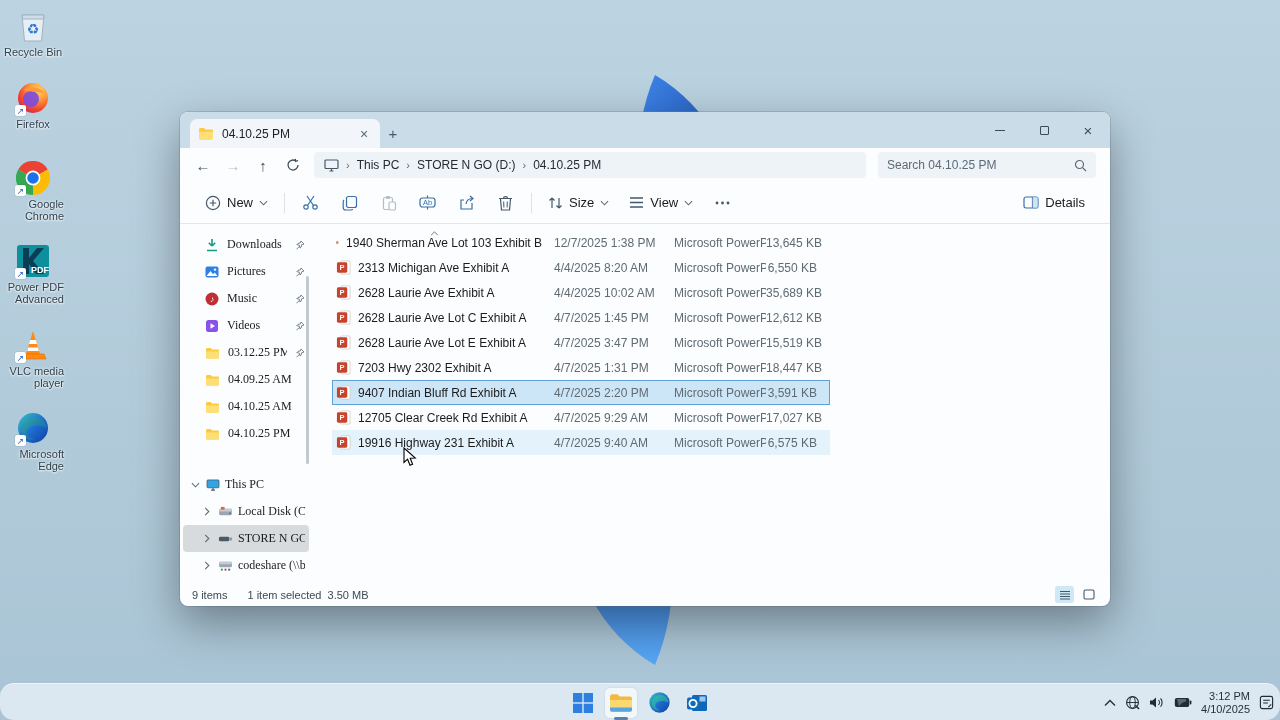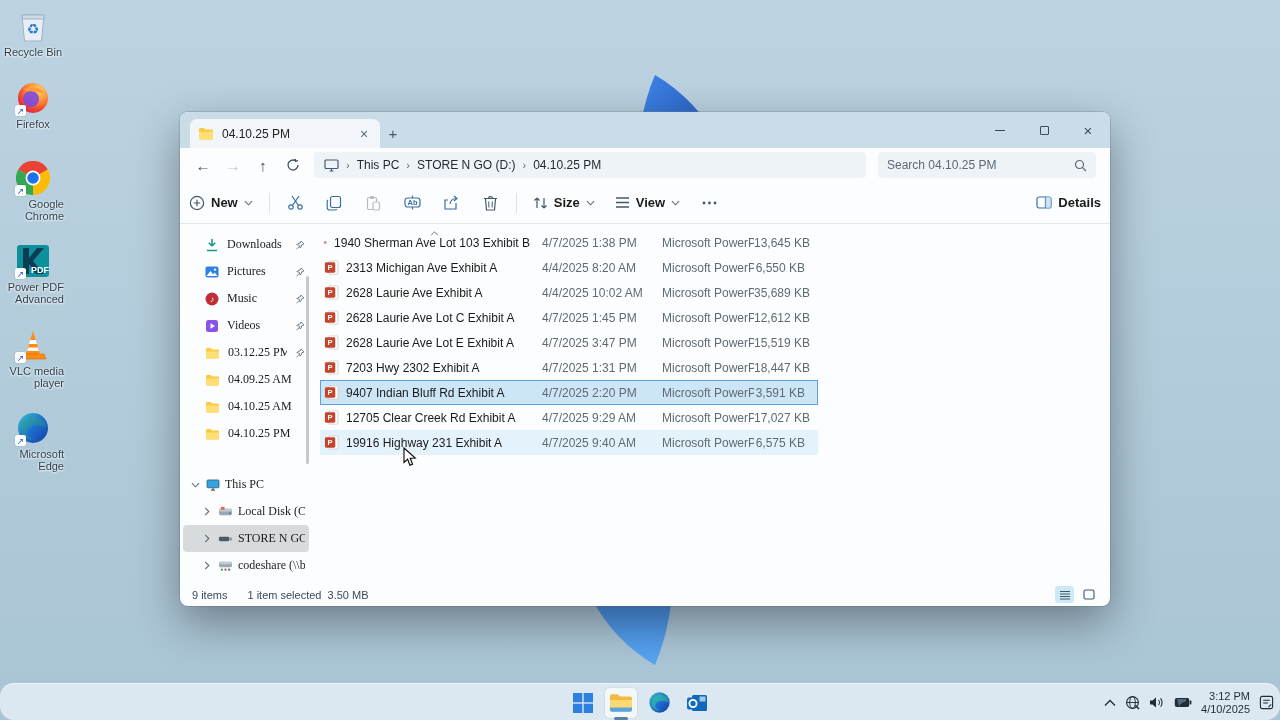--- a/index.html
+++ b/index.html
@@ -40,21 +40,21 @@
   .navbtn { width:30px; height:28px; display:flex; align-items:center; justify-content:center; font-size:15px; color:#3f4e5a; }
   .navbtn.disabled { color:#b9c3cb; }
   .crumbbar { flex:1; height:26px; margin-left:6px; background:#eef3f8; border-radius:4px;
     display:flex; align-items:center; gap:7px; padding:0 10px; color:#242b31; }
   .crumb-sep { color:#5f6b73; font-size:11px; }
   .searchbar { width:218px; height:26px; margin-left:12px; background:#eef3f8; border-radius:4px;
     display:flex; align-items:center; padding:0 9px; color:#5b6a75; }
   .searchbar .mag { margin-left:auto; }
 
   .toolbar { height:42px; background:#fbfdfe; border-bottom:1px solid #e3e7ea; display:flex; align-items:center;
-    padding:0 0; gap:2px; flex:0 0 auto;font-weight:bold; }
+    padding:0 16px; gap:2px; flex:0 0 auto; }
   .tbtn { height:32px; display:flex; align-items:center; justify-content:center; gap:6px; padding:0 9px;
     border-radius:4px; color:#1b1b1b; font-size:13px; }
   .tbtn.icononly { width:37px; padding:0; }
   .tdiv { width:1px; height:20px; background:#dfe3e6; margin:0 5px; }
   .details-btn { margin-left:auto; }
   .ico { display:block; }
   .dis { opacity:.38; }
 
   .content { flex:1; display:flex; min-height:0; }
 
@@ -71,21 +71,21 @@
   .sitem.tree.child { padding-left:18px; }
   .sscroll { position:absolute; right:3px; top:52px; width:3px; height:188px; background:#c2c9cf; border-radius:2px; }
 
   
   .files { flex:1; position:relative; padding-top:5px; }
   .sortmark { position:absolute; left:118px; top:1px; color:#5f6b73; }
   .fheader { display:grid; grid-template-columns:210px 120px 104px 60px; height:25px; margin-left:8px;
     align-items:center; color:#5f6b73; }
   .fheader .hc { height:17px; line-height:17px; border-right:1px solid #e6e9ec; padding-left:12px; }
   .fheader .hc.first { padding-left:12px; }
-  .frows { margin-left:8px; width:498px; margin-top:1px; }
+  .frows { margin-left:20px; width:498px; margin-top:1px; }
   .frow { display:grid; grid-template-columns:210px 120px 104px 60px; height:25px; align-items:center; }
   .frow .name { display:flex; align-items:center; gap:7px; padding-left:4px; color:#1b1b1b; white-space:nowrap; overflow:hidden; }
   .frow .dm, .frow .ty { color:#5f6b73; padding-left:12px; white-space:nowrap; overflow:hidden; }
   .frow .sz { color:#5f6b73; text-align:right; padding-right:9px; white-space:nowrap; }
   .frow.sel { background:#cde6f7; box-shadow:inset 0 0 0 1px #61a1d5; }
   .frow.hov { background:#e4f2fb; }
 
   .statusbar { height:23px; display:flex; align-items:center; padding:0 12px; gap:20px; font-size:11px;
     color:#3c4a54; flex:0 0 auto; }
   .sb-views { margin-left:auto; display:flex; gap:5px; align-items:center; }
@@ -533,21 +533,21 @@
 
           <div class="frow">
             <div class="name">
                 <svg width="15" height="15" viewBox="0 0 16 16">
                   <rect x="5" y="1" width="10" height="14" rx="1" fill="#fff" stroke="#c8c2bc" stroke-width="0.7"></rect>
                   <rect x="1" y="2.5" width="11" height="11" rx="1.5" fill="#c8432c"></rect>
                   <text x="6.5" y="11" font-size="8" font-weight="bold" text-anchor="middle" fill="#fff">P</text>
                 </svg>
                 <span>1940 Sherman Ave Lot 103 Exhibit B</span>
               </div>
-            <div class="dm">4/7/2025 1:38 PM</div>
+            <div class="dm">12/7/2025 1:38 PM</div>
             <div class="ty">Microsoft PowerPo...</div>
             <div class="sz">13,645 KB</div>
           </div>
           <div class="frow">
             <div class="name">
                 <svg width="15" height="15" viewBox="0 0 16 16">
                   <rect x="5" y="1" width="10" height="14" rx="1" fill="#fff" stroke="#c8c2bc" stroke-width="0.7"></rect>
                   <rect x="1" y="2.5" width="11" height="11" rx="1.5" fill="#c8432c"></rect>
                   <text x="6.5" y="11" font-size="8" font-weight="bold" text-anchor="middle" fill="#fff">P</text>
                 </svg>

